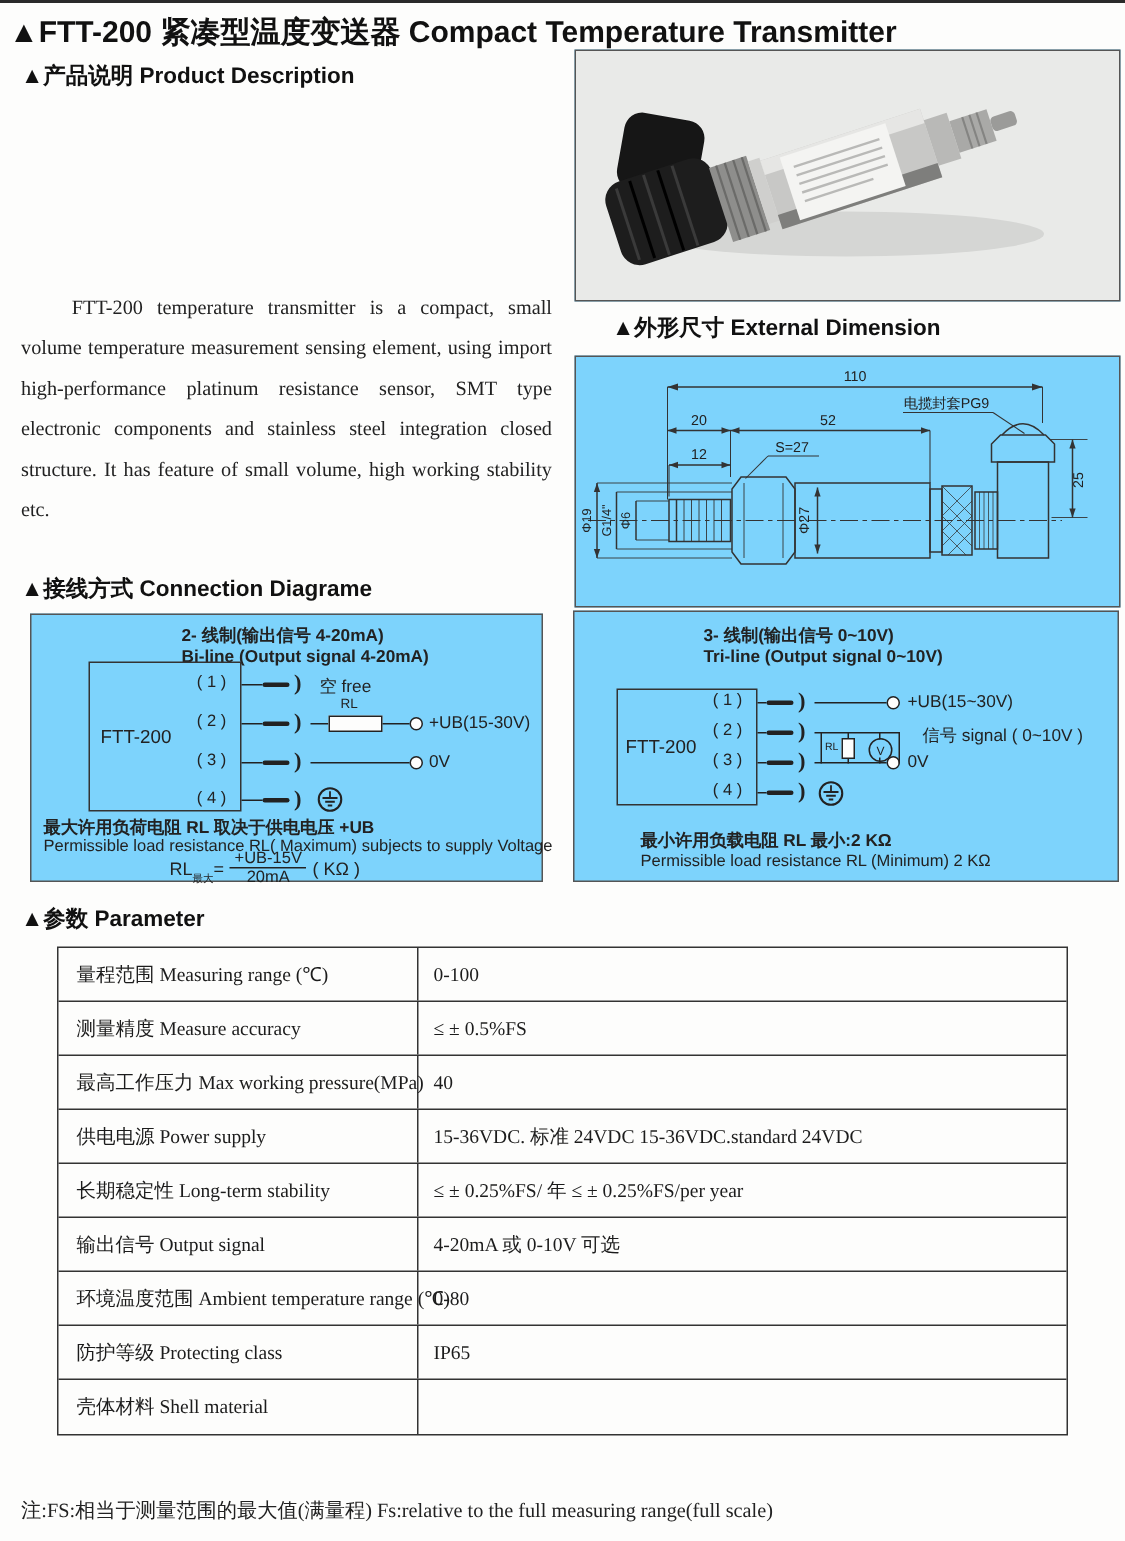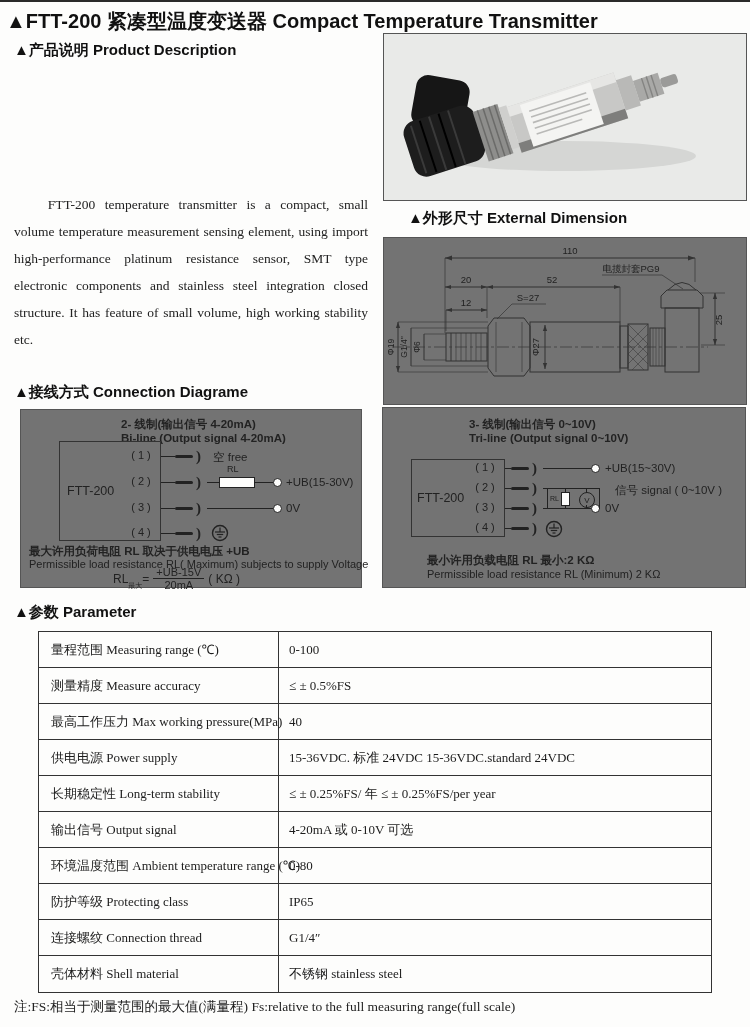--- a/index.html
+++ b/index.html
@@ -2,21 +2,21 @@
 <html><head>
 <meta charset="utf-8">
 <style>
   html,body{margin:0;padding:0;background:#fff;}
   .page{position:relative;width:750px;height:1027px;background:#fdfdfc;overflow:hidden;
         font-family:"Liberation Serif",serif;color:#1c1c1c;}
   .abs{position:absolute;}
   .h-main{font-family:"Liberation Sans",sans-serif;font-weight:bold;font-size:20px;color:#111;white-space:nowrap;}
   .h-sec{font-family:"Liberation Sans",sans-serif;font-weight:bold;font-size:15px;color:#111;white-space:nowrap;}
   .para{font-size:13.5px;line-height:27px;text-align:justify;color:#222;}
-  .box{position:absolute;border:1px solid #555;background:#737373;box-sizing:border-box;}
+  .box{position:absolute;border:1px solid #555;background:#7dd3fc;box-sizing:border-box;}
   .diag-title{font-family:"Liberation Sans",sans-serif;font-weight:bold;font-size:11.5px;color:#222;white-space:nowrap;line-height:14px;}
   .diag-txt{font-family:"Liberation Sans",sans-serif;font-size:11.5px;color:#222;white-space:nowrap;}
   .diag-sm{font-family:"Liberation Sans",sans-serif;font-size:7px;color:#222;white-space:nowrap;}
   .dev-rect{position:absolute;border:1.2px solid #333;box-sizing:border-box;}
   .dev-lbl{font-family:"Liberation Sans",sans-serif;font-size:12.5px;color:#222;white-space:nowrap;}
   .term{font-family:"Liberation Sans",sans-serif;font-size:11px;color:#222;white-space:nowrap;text-align:center;width:36px;}
   .wire{position:absolute;height:1.4px;background:#222;}
   .vwire{position:absolute;width:1.4px;background:#222;}
   .thick{position:absolute;height:3px;background:#222;border-radius:2px;}
   .paren{position:absolute;font-family:"Liberation Serif",serif;font-weight:bold;font-size:15px;color:#222;line-height:15px;}
@@ -330,23 +330,18 @@
     </div>
     <div class="prow">
       <div class="pcell-l">环境温度范围  Ambient temperature range (℃)</div>
       <div class="pcell-v">0-80</div>
     </div>
     <div class="prow">
       <div class="pcell-l">防护等级  Protecting class</div>
       <div class="pcell-v">IP65</div>
     </div>
     <div class="prow">
-      <div class="pcell-l">连接螺纹  Connection thread</div>
-      <div class="pcell-v">G1/4″</div>
-    </div>
-    <div class="prow">
       <div class="pcell-l">壳体材料  Shell material</div>
-      <div class="pcell-v">不锈钢   stainless steel</div>
     </div>
   </div>
 
   <div class="abs fnote" style="left:14px;top:998px;">注:FS:相当于测量范围的最大值(满量程) Fs:relative to the full measuring range(full scale)</div>
 </div>
 
 </body></html>

